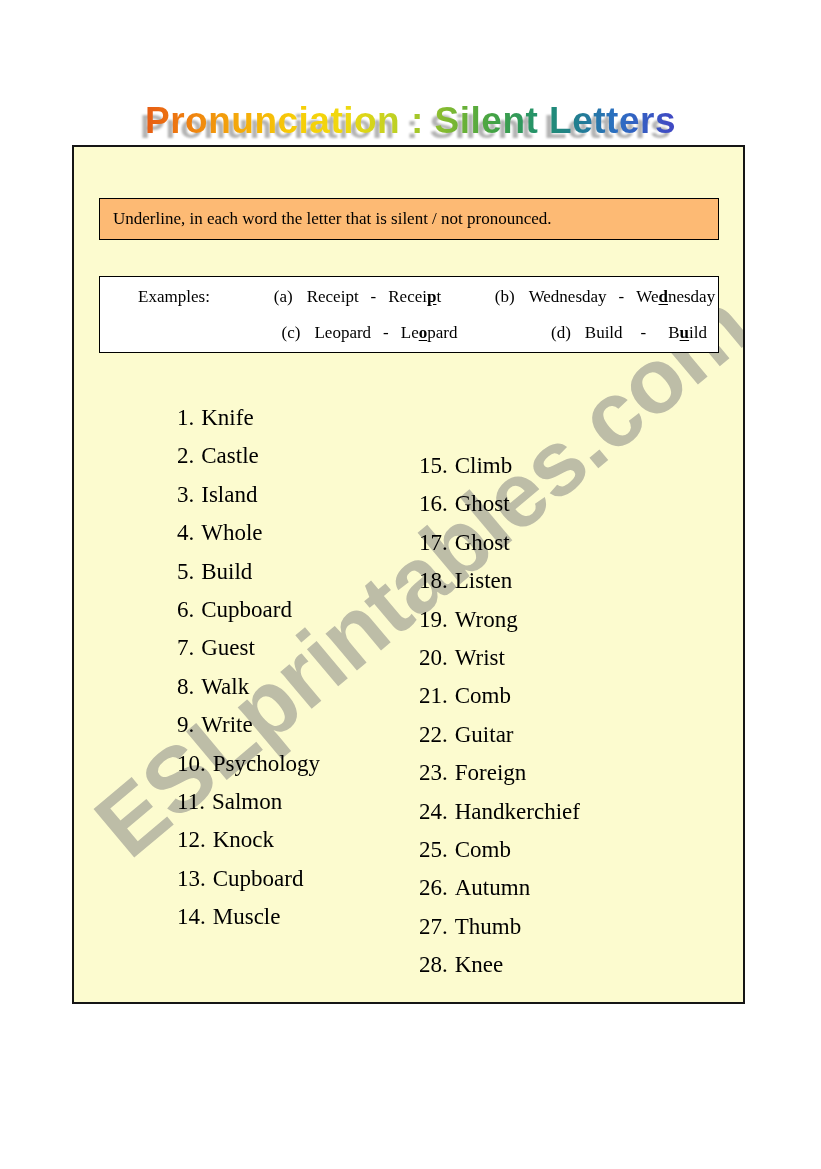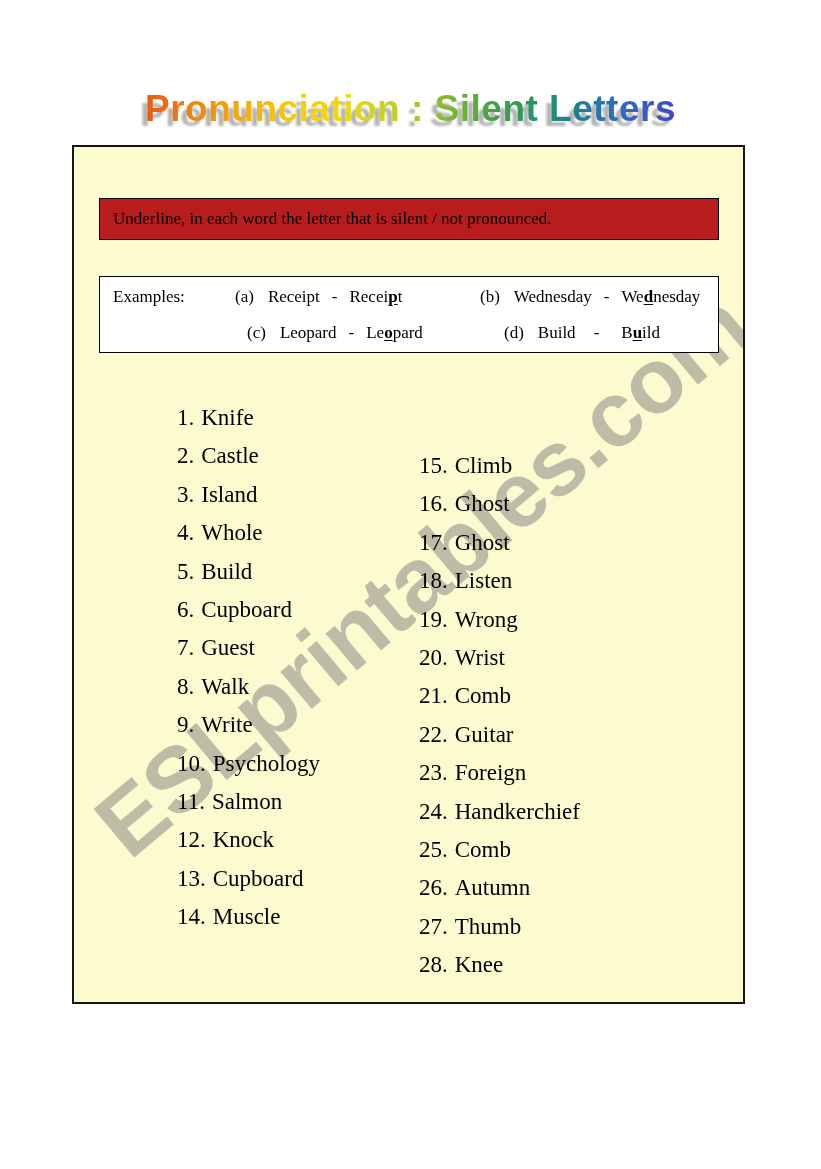--- a/index.html
+++ b/index.html
@@ -10,21 +10,21 @@
   }
 
   
   .title-wrap {
     position:absolute; top:88px; left:0; width:100%; height:60px;
     text-align:center;
     font-family:"Liberation Sans", sans-serif;
     font-weight:bold; font-size:37px; letter-spacing:0.5px;
     white-space:nowrap;
   }
-  .title-layer { position:absolute; left:0; right:0; top:0;text-align:center; }
+  .title-layer { position:absolute; left:0; right:0; top:12px;text-align:center; }
   .title-shadow {
     color:#b4b4b4; transform:translate(-5px,6px) scaleY(0.92);
     filter:blur(1.2px);
   }
   .title-text {
     background:linear-gradient(90deg,
       #b5128f 0%, #cf1f35 7%, #e04318 14%, #ee7a10 22%, #f4a90b 29%,
       #f7cd07 36%, #f0d90f 42%, #c0d124 48%, #85bb30 54%, #44a344 60%,
       #21906f 66%, #217f8d 70%, #2c6fc2 75%, #4149c3 82%, #5f38b6 88%,
       #8a2bb0 94%, #a91fa0 100%);
@@ -44,30 +44,30 @@
     position:absolute; left:52%; top:50%;
     transform:translate(-50%,-50%) rotate(-40deg);
     font-family:"Liberation Sans", sans-serif; font-weight:bold;
     font-size:92px; letter-spacing:-1px; white-space:nowrap;
     color:#808080; opacity:0.5; z-index:0;
   }
 
   
   .instruction-box {
     position:absolute; left:25px; top:51px; width:620px; height:42px;
-    box-sizing:border-box; background:#b91c1c; border:1px solid #000;
+    box-sizing:border-box; background:#fdba74; border:1px solid #000;
     display:flex; align-items:center; padding-left:13px;
     font-size:17px; z-index:1;
   }
 
   
   .examples-box {
     position:absolute; left:25px; top:129px; width:620px; height:77px;
     box-sizing:border-box; background:#ffffff; border:1px solid #000;
-    padding:10px 0 0 13px; font-size:17px; z-index:1;
+    padding:10px 0 0 13px; font-size:17px; z-index:1;text-align:center;
   }
   .ex-row { display:flex; align-items:baseline; }
   .ex-row2 { margin-top:16px;gap:12px; }
   .ex-label { width:122px; flex:0 0 122px; }
   .ex-item { width:245px; flex:0 0 245px; white-space:nowrap; }
   .ex-item.wide { width:250px; flex:0 0 250px; }
   .ex-tag { margin-right:14px; }
   .ex-word { margin-right:12px; }
   .ex-dash { margin-right:12px; }
   .ex-item.loose .ex-word { margin-right:18px; }

